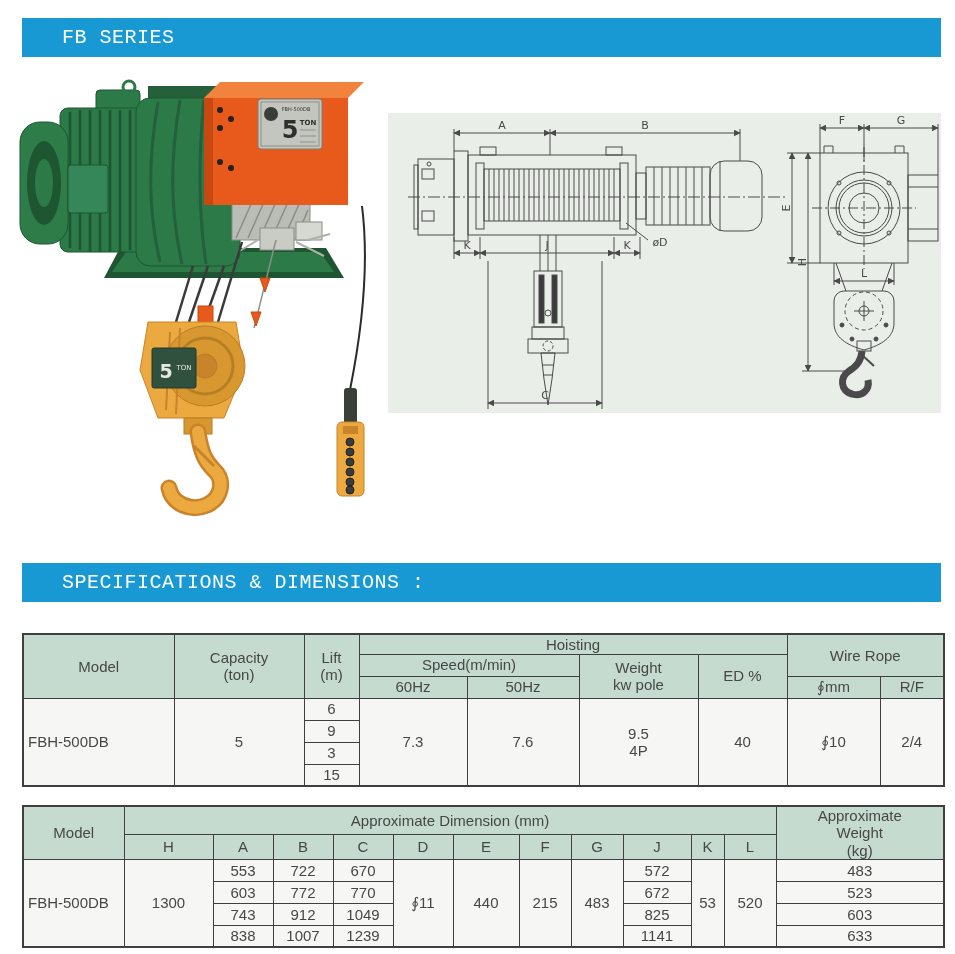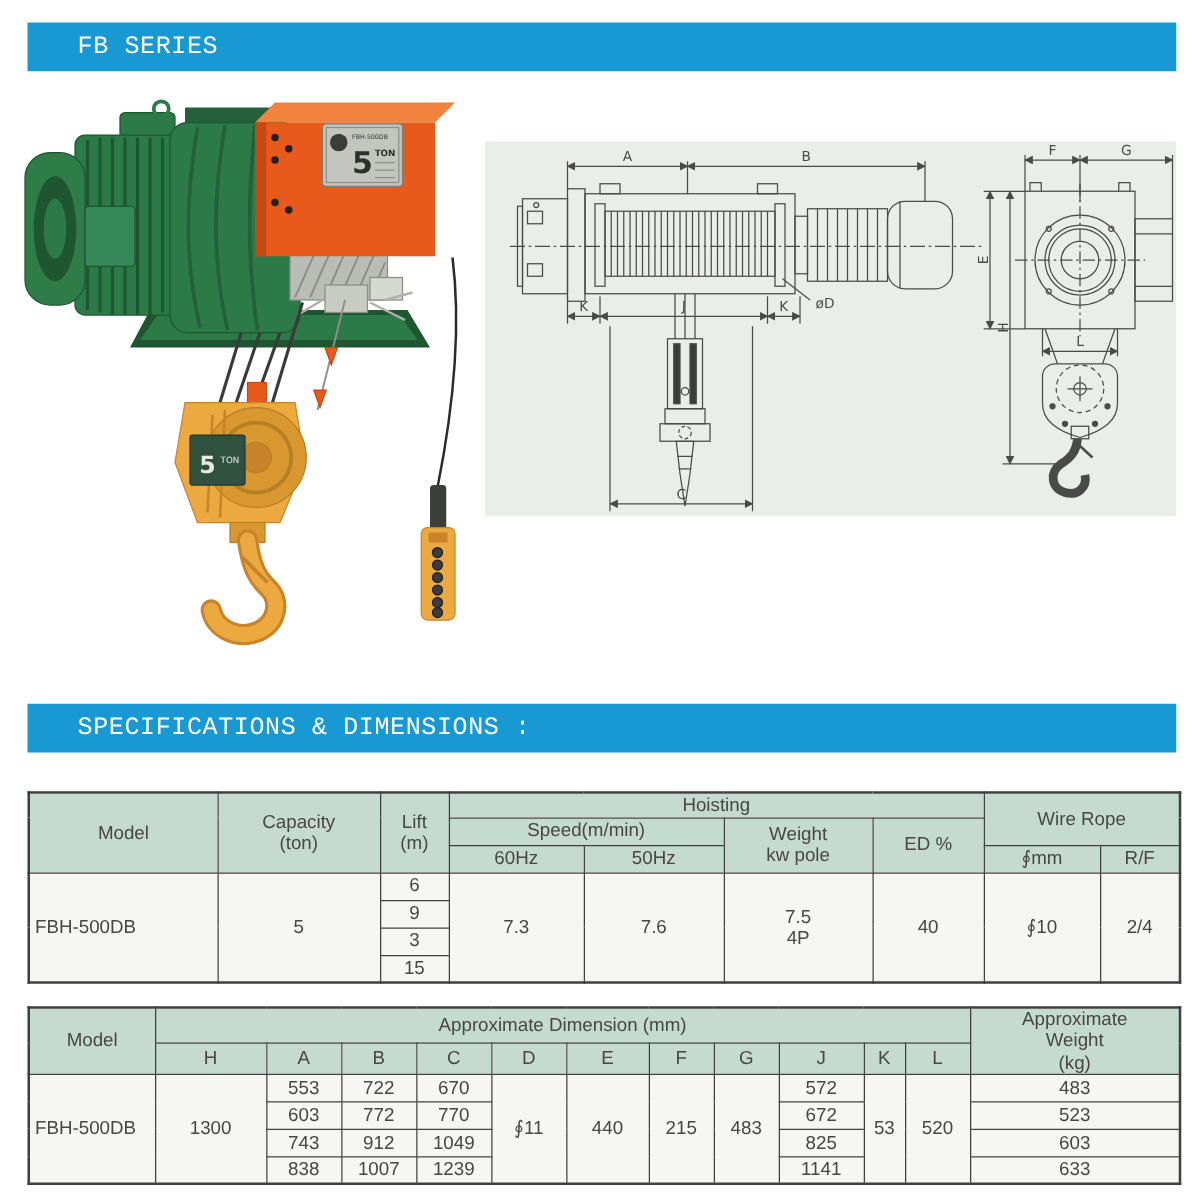--- a/index.html
+++ b/index.html
@@ -314,21 +314,21 @@
       <td class="hd">50Hz</td>
       <td class="hd">∮mm</td>
       <td class="hd">R/F</td>
     </tr>
     <tr class="r22">
       <td class="model" rowspan="4">FBH-500DB</td>
       <td rowspan="4">5</td>
       <td>6</td>
       <td rowspan="4">7.3</td>
       <td rowspan="4">7.6</td>
-      <td class="ml" rowspan="4">7.5
+      <td class="ml" rowspan="4">9.5
 4P</td>
       <td rowspan="4">40</td>
       <td rowspan="4">∮10</td>
       <td rowspan="4">2/4</td>
     </tr>
     <tr class="r22">
         <td>9</td>
       </tr>
     <tr class="r22">
         <td>3</td>

